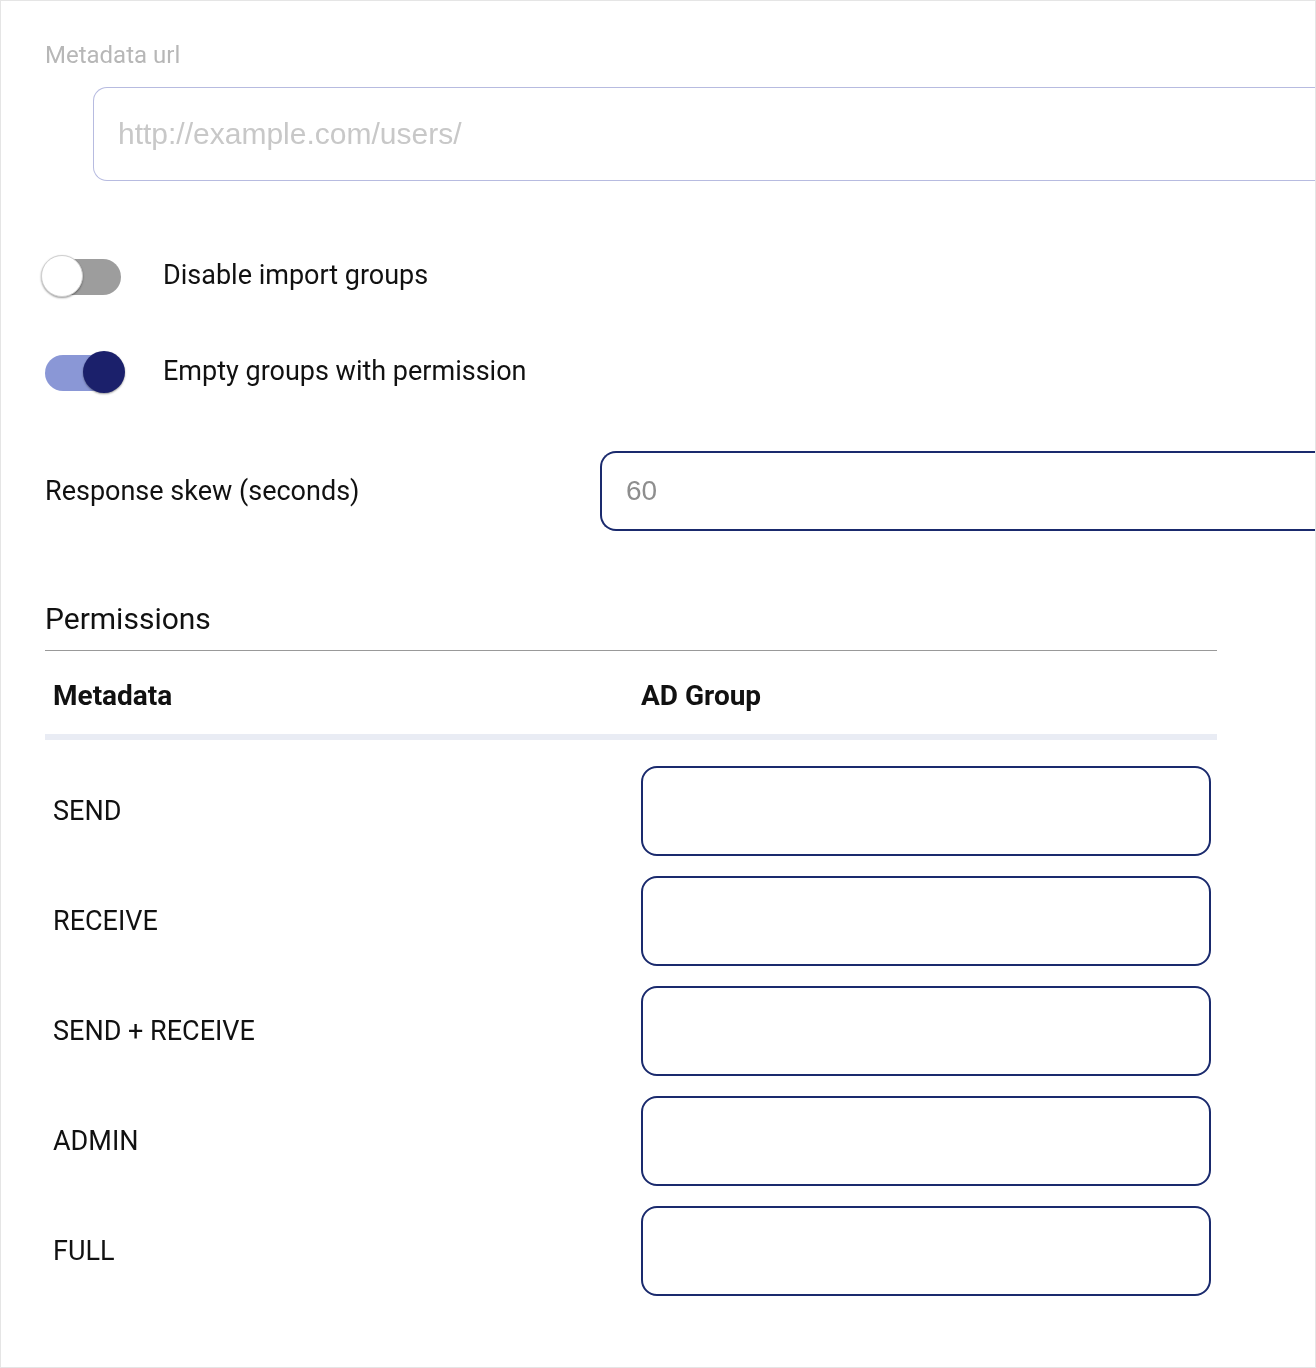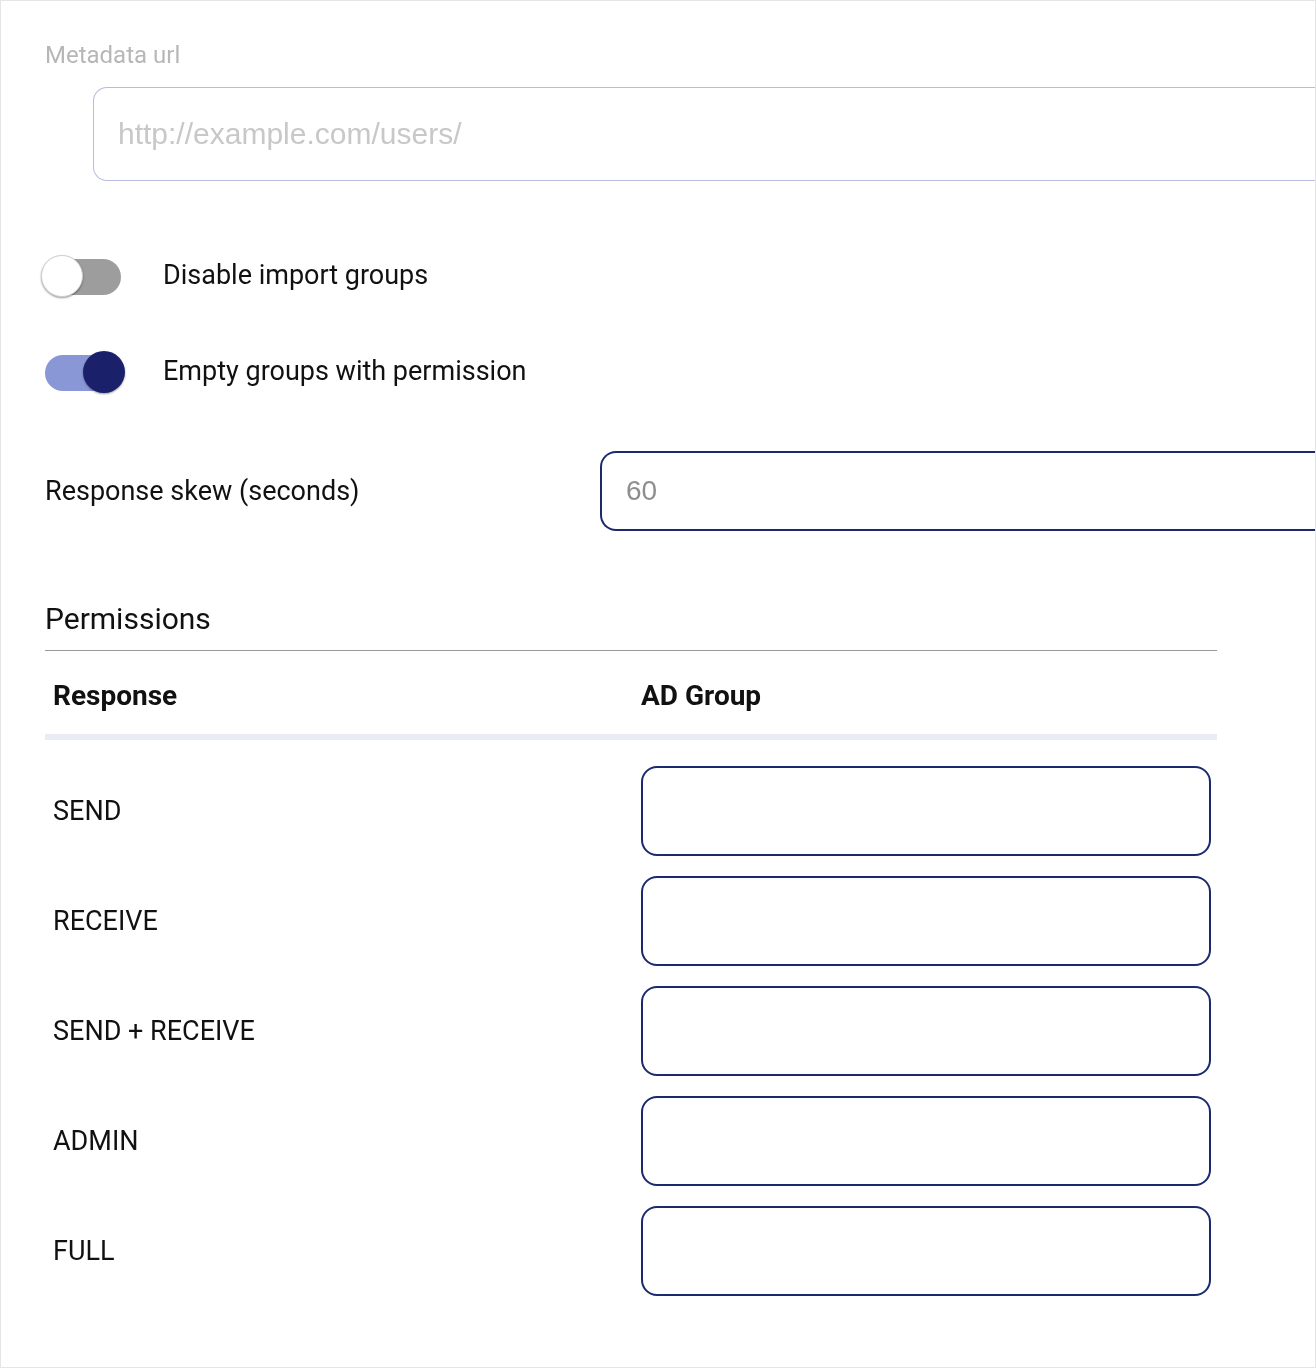--- a/index.html
+++ b/index.html
@@ -166,21 +166,21 @@
 
   <div class="skew-row">
     <div class="skew-label">Response skew (seconds)</div>
     <input type="text" class="skew-input" placeholder="60" style="">
   </div>
 
   <div class="permissions">
     <div class="permissions-title">Permissions</div>
     <div class="perm-table">
       <div class="perm-head">
-        <div class="col1">Response</div>
+        <div class="col1">Metadata</div>
         <div class="col2">AD Group</div>
       </div>
       <div class="perm-body">
         <div class="perm-row">
           <div class="rlabel">SEND</div>
           <input type="text" class="rinput" value="" style="">
         </div>
         <div class="perm-row">
           <div class="rlabel">RECEIVE</div>
           <input type="text" class="rinput" value="" style="">

